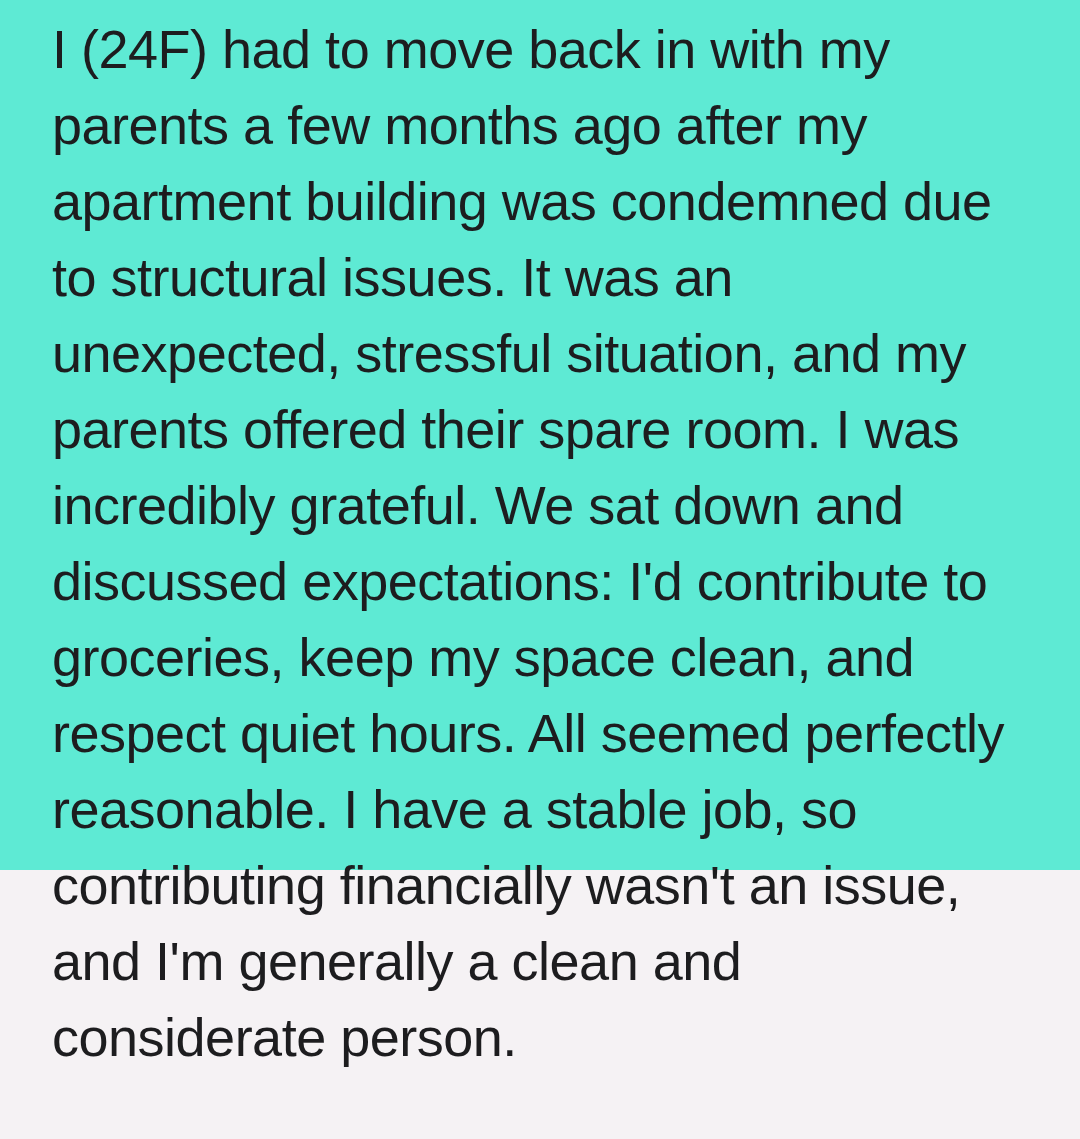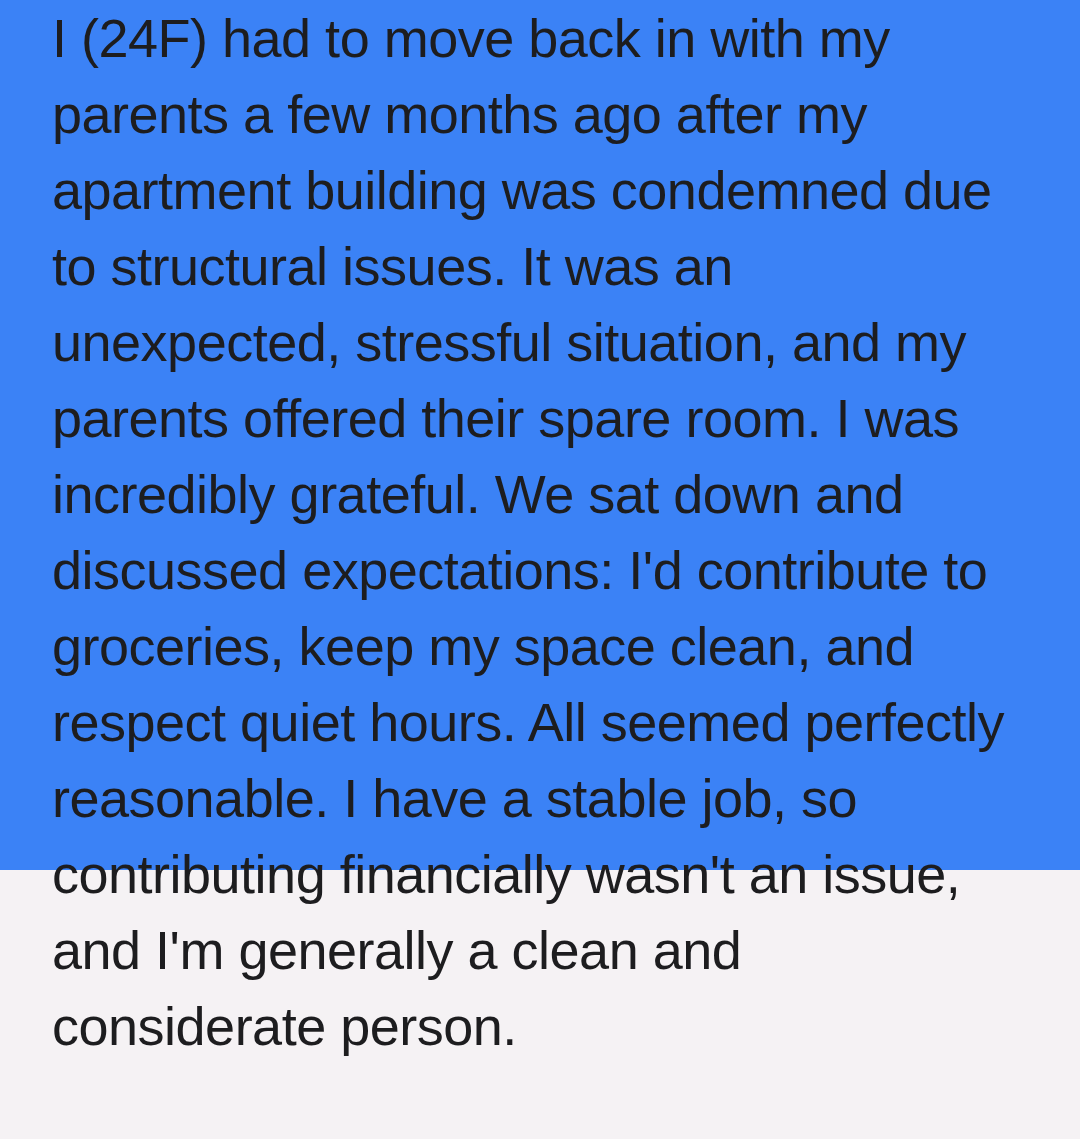--- a/index.html
+++ b/index.html
@@ -10,22 +10,22 @@
     width: 1080px;
     height: 1139px;
     background: #f5f2f4;
     overflow: hidden;
     font-family: "Liberation Sans", "DejaVu Sans", sans-serif;
   }
   .story-page {
     width: 1080px;
     height: 870px;
     box-sizing: border-box;
-    padding: 0 40px 0 52px;
-    background: #3b82f6;
+    padding: 11px 40px 0 52px;
+    background: #5eead4;
   }
   .story-text {
     font-size: 54px;
     line-height: 76px;
     font-weight: 400;
     letter-spacing: -0.5px;
     color: #1d1d1f;
     white-space: pre-line;
     text-align: left;
   }

